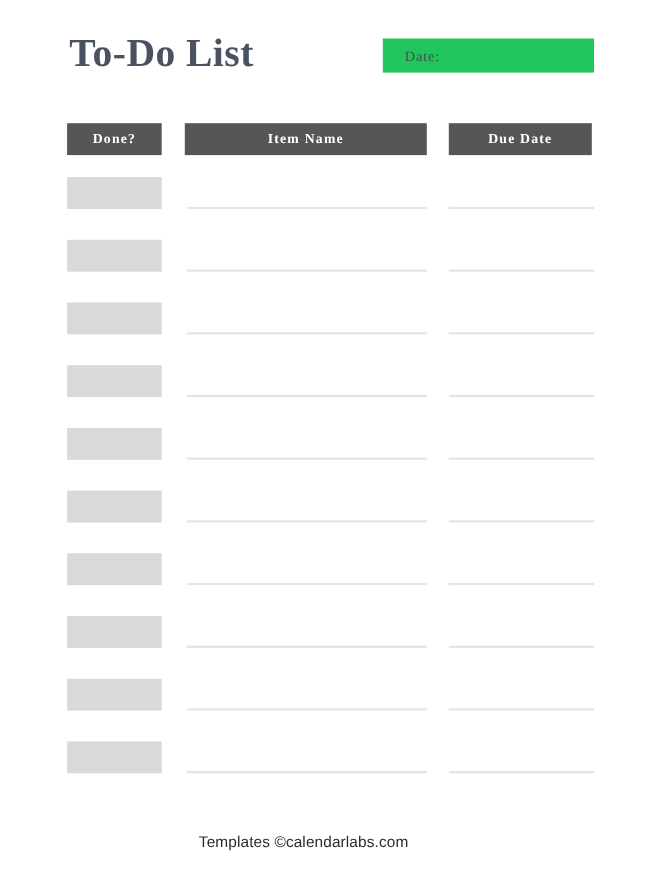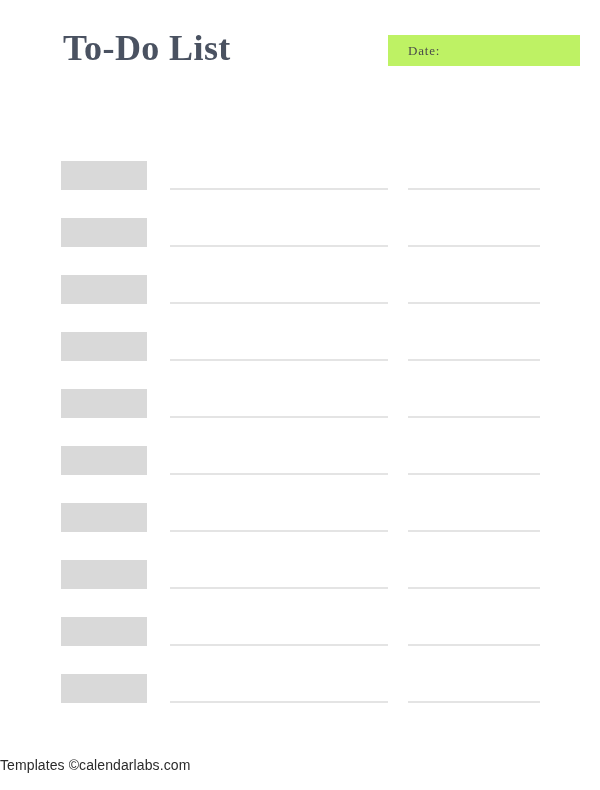--- a/index.html
+++ b/index.html
@@ -46,22 +46,21 @@
     letter-spacing: 0.4px;
     white-space: nowrap;
   }
 
   .date-box {
     position: absolute;
     left: 348px;
     top: 35px;
     width: 192px;
     height: 31px;
-    background: #bef264;
-    margin-left: 40px;
+    background: #22c55e;
   }
 
   .date-label {
     position: absolute;
     left: 20px;
     top: 7px;
     font-family: "Liberation Serif", "DejaVu Serif", serif;
     font-size: 13px;
     line-height: 17px;
     color: #4a4a4a;
@@ -133,20 +132,21 @@
 
   .write-line.item { left: 170px; width: 218px; }
   .write-line.due  { left: 408px; width: 132px; }
 
   
   .footer {
     position: absolute;
     left: 0;
     top: 755px;
     width: 552px;
+    text-align: center;
     font-family: "Liberation Sans", sans-serif;
     font-size: 14px;
     line-height: 20px;
     color: #2b2b2b;
     letter-spacing: 0.1px;
   }
 </style>
 </head>
 <body>
 
@@ -155,20 +155,29 @@
   <div class="header-zone">
 
     <div class="page-title">To-Do List</div>
 
     <div class="date-box">
       <span class="date-label">Date:</span>
     </div>
 
   </div>
 
+  <div class="table-head">
+
+    <div class="col-head done">Done?</div>
+
+    <div class="col-head item">Item Name</div>
+
+    <div class="col-head due">Due Date</div>
+
+  </div>
 
   <div class="rows" id="rows-container">
       <div class="row" style="top: 155px;">
         <div class="check-box"></div>
         <div class="write-line item"></div>
         <div class="write-line due"></div>
       </div>
       <div class="row" style="top: 212px;">
         <div class="check-box"></div>
         <div class="write-line item"></div>

